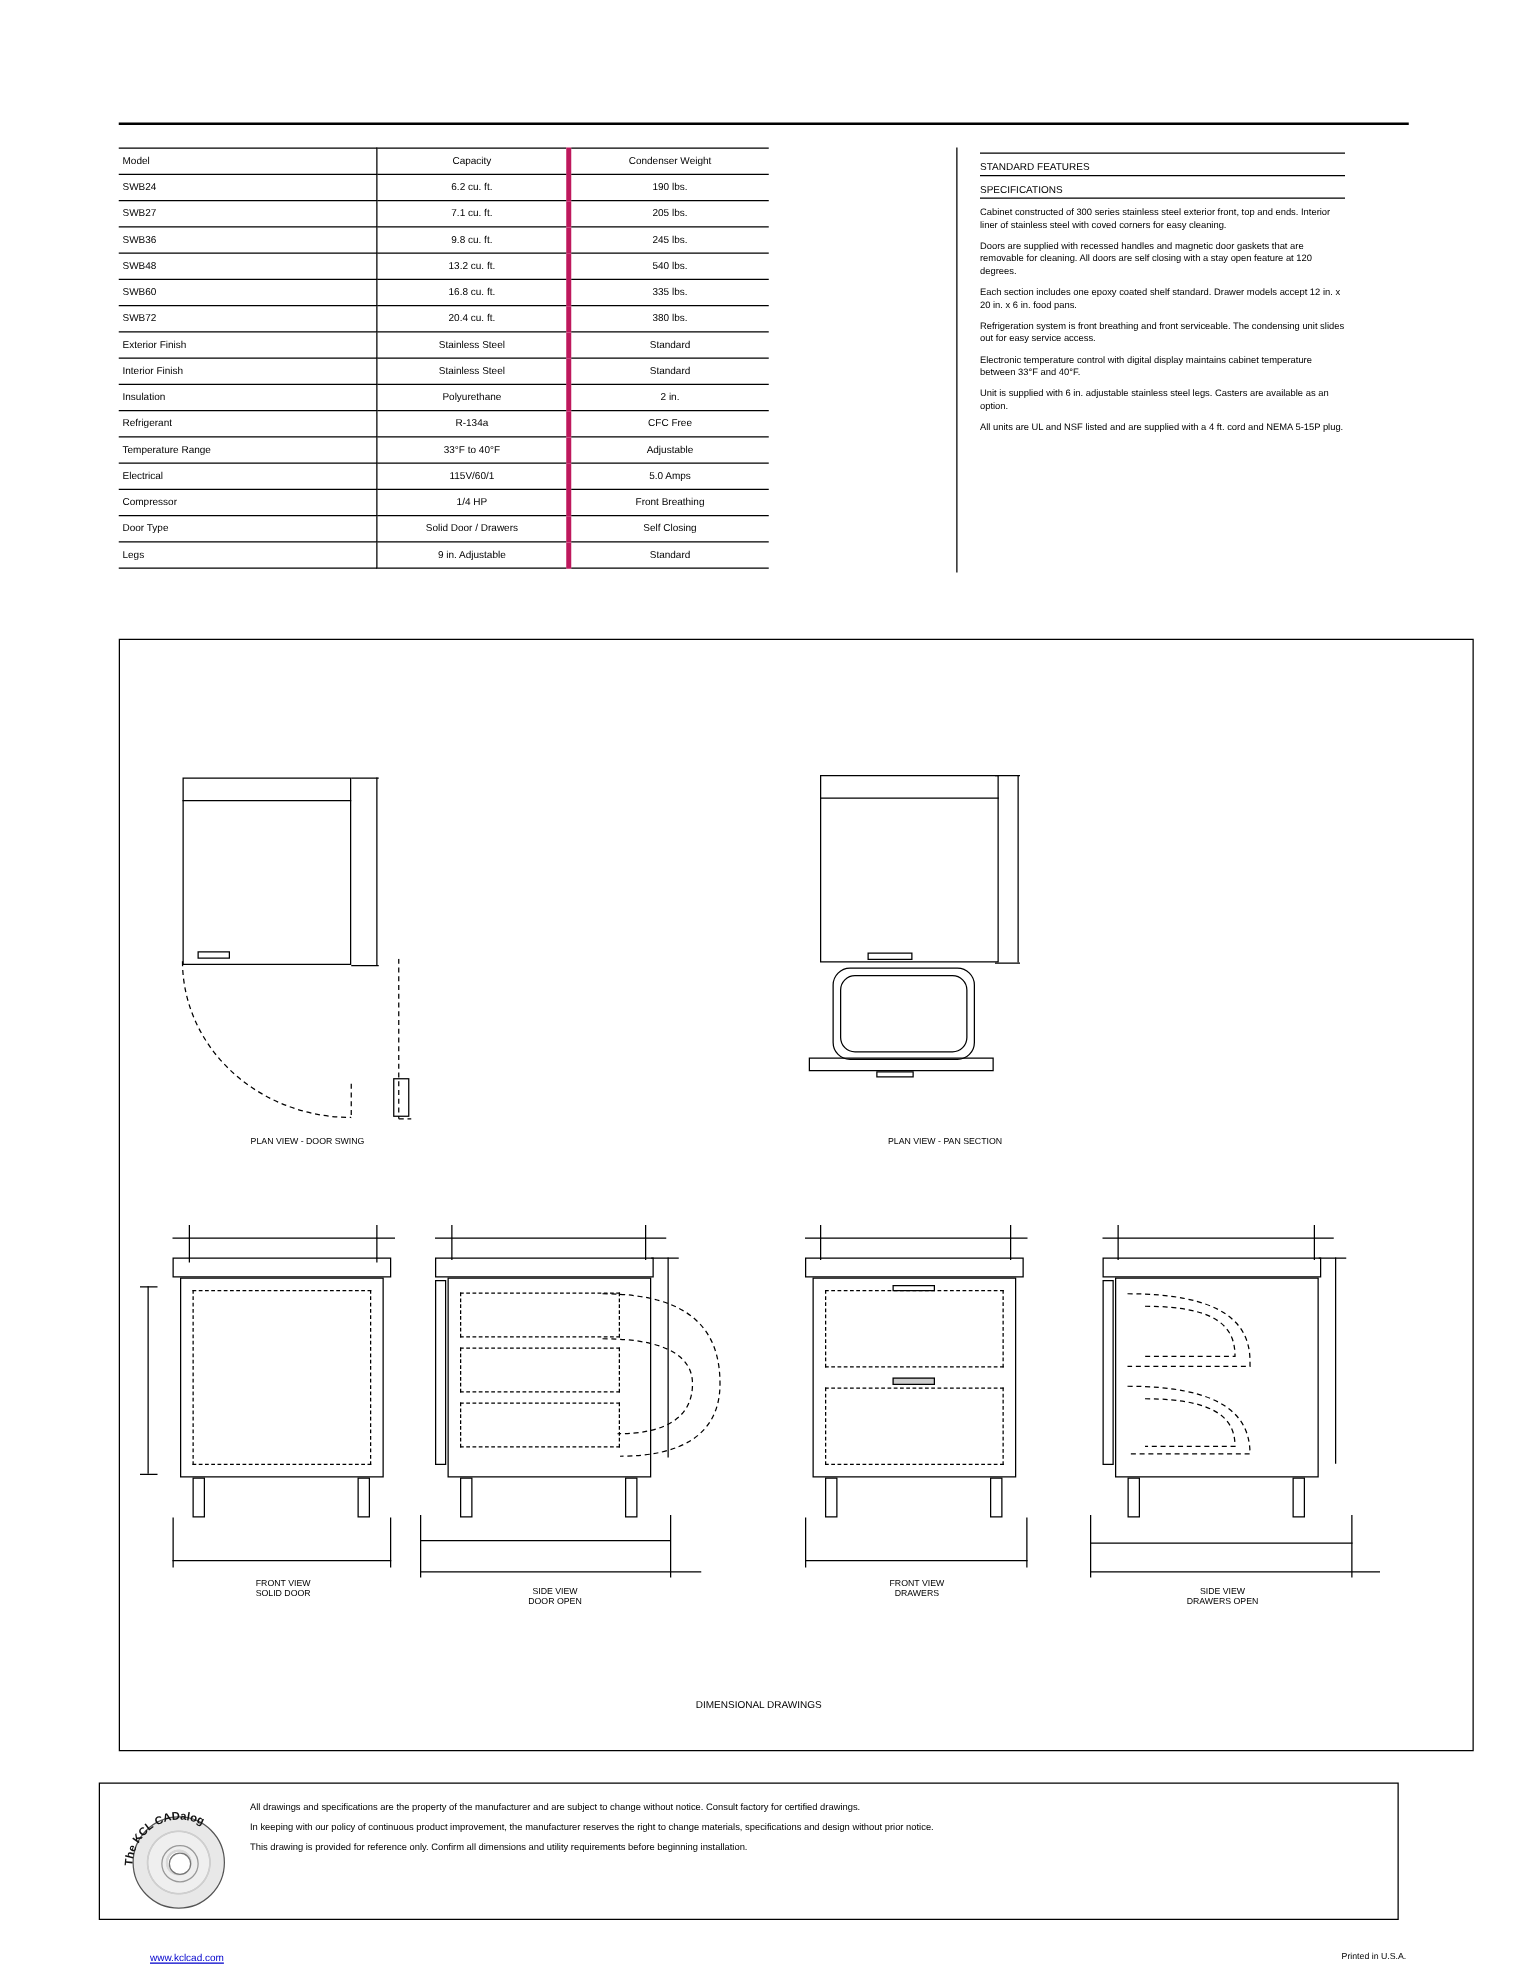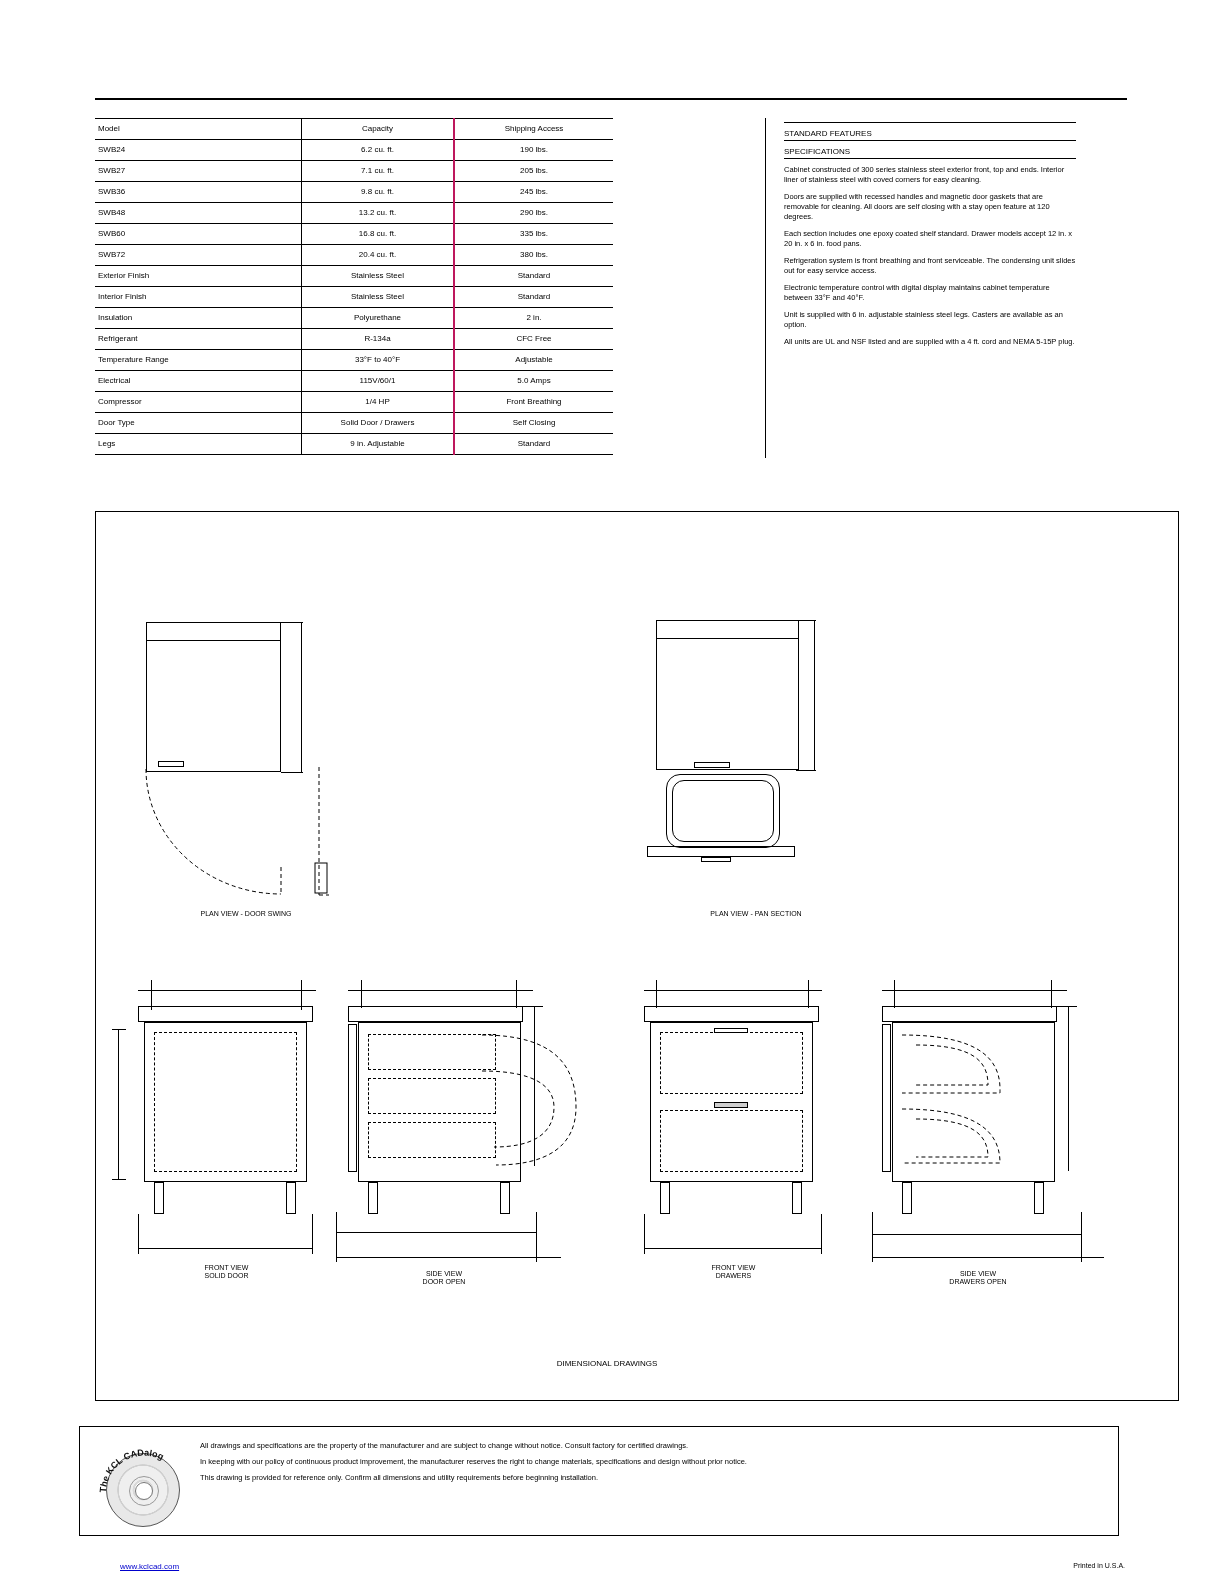--- a/index.html
+++ b/index.html
@@ -43,21 +43,21 @@
   .spec-table td {
     border-bottom: 1px solid #000;
     height: 20px;
     padding: 0 3px;
     vertical-align: middle;
     line-height: 10px;
     font-size: 8px;
     color: #000;
   }
   .spec-table .c1 { width: 200px; border-right: 1px solid #000; }
-  .spec-table .c2 { width: 145px; border-right: 2px solid #be185d; text-align: center; }
+  .spec-table .c2 { width: 145px; border-right: 4px solid #be185d; text-align: center; }
   .spec-table .c3 { width: 152px; text-align: center; }
   .spec-table tr:first-child td { border-top: 1px solid #000; }
 
   
   .notes-block {
     position: absolute;
     left: 765px;
     top: 104px;
     width: 360px;
     height: 340px;
@@ -212,41 +212,41 @@
 
 <div class="page">
 
   <div class="top-rule"></div>
 
   <table class="spec-table">
     <tbody>
       <tr>
           <td class="c1">Model</td>
           <td class="c2">Capacity</td>
-          <td class="c3">Shipping Access</td>
+          <td class="c3">Condenser Weight</td>
         </tr>
       <tr>
           <td class="c1">SWB24</td>
           <td class="c2">6.2 cu. ft.</td>
           <td class="c3">190 lbs.</td>
         </tr>
       <tr>
           <td class="c1">SWB27</td>
           <td class="c2">7.1 cu. ft.</td>
           <td class="c3">205 lbs.</td>
         </tr>
       <tr>
           <td class="c1">SWB36</td>
           <td class="c2">9.8 cu. ft.</td>
           <td class="c3">245 lbs.</td>
         </tr>
       <tr>
           <td class="c1">SWB48</td>
           <td class="c2">13.2 cu. ft.</td>
-          <td class="c3">290 lbs.</td>
+          <td class="c3">540 lbs.</td>
         </tr>
       <tr>
           <td class="c1">SWB60</td>
           <td class="c2">16.8 cu. ft.</td>
           <td class="c3">335 lbs.</td>
         </tr>
       <tr>
           <td class="c1">SWB72</td>
           <td class="c2">20.4 cu. ft.</td>
           <td class="c3">380 lbs.</td>

